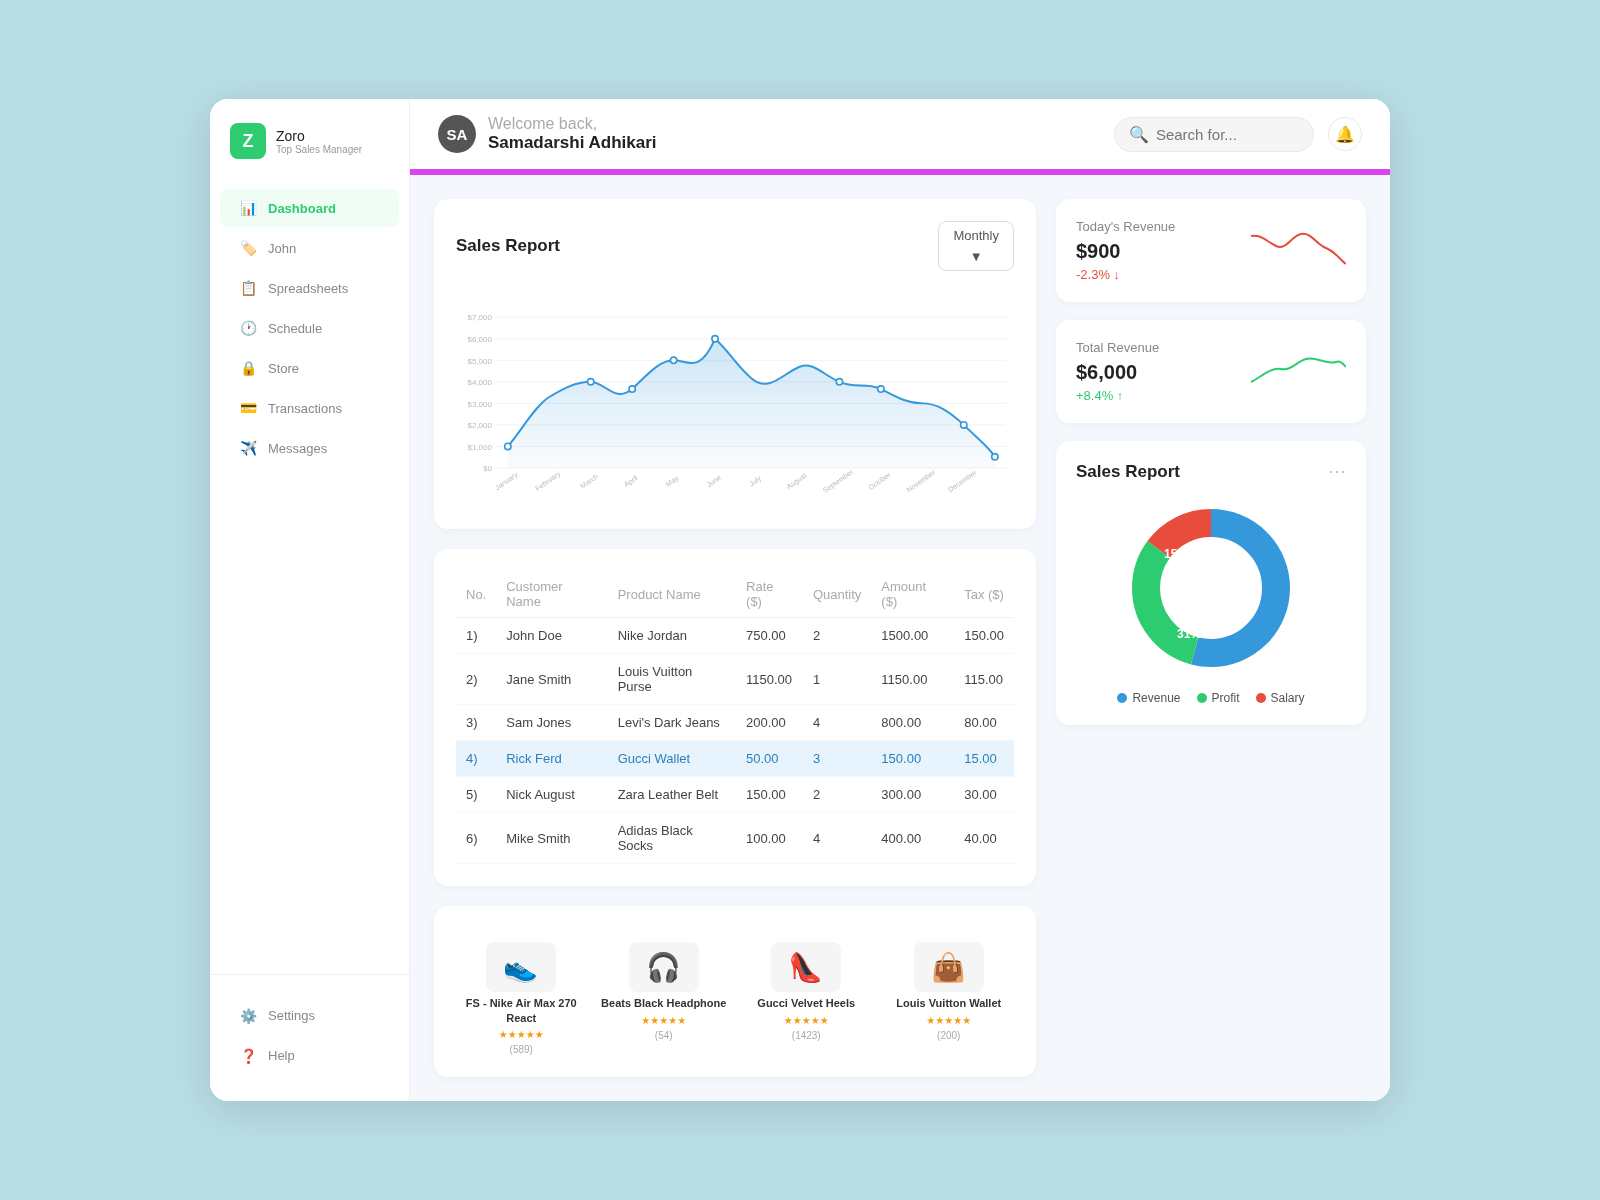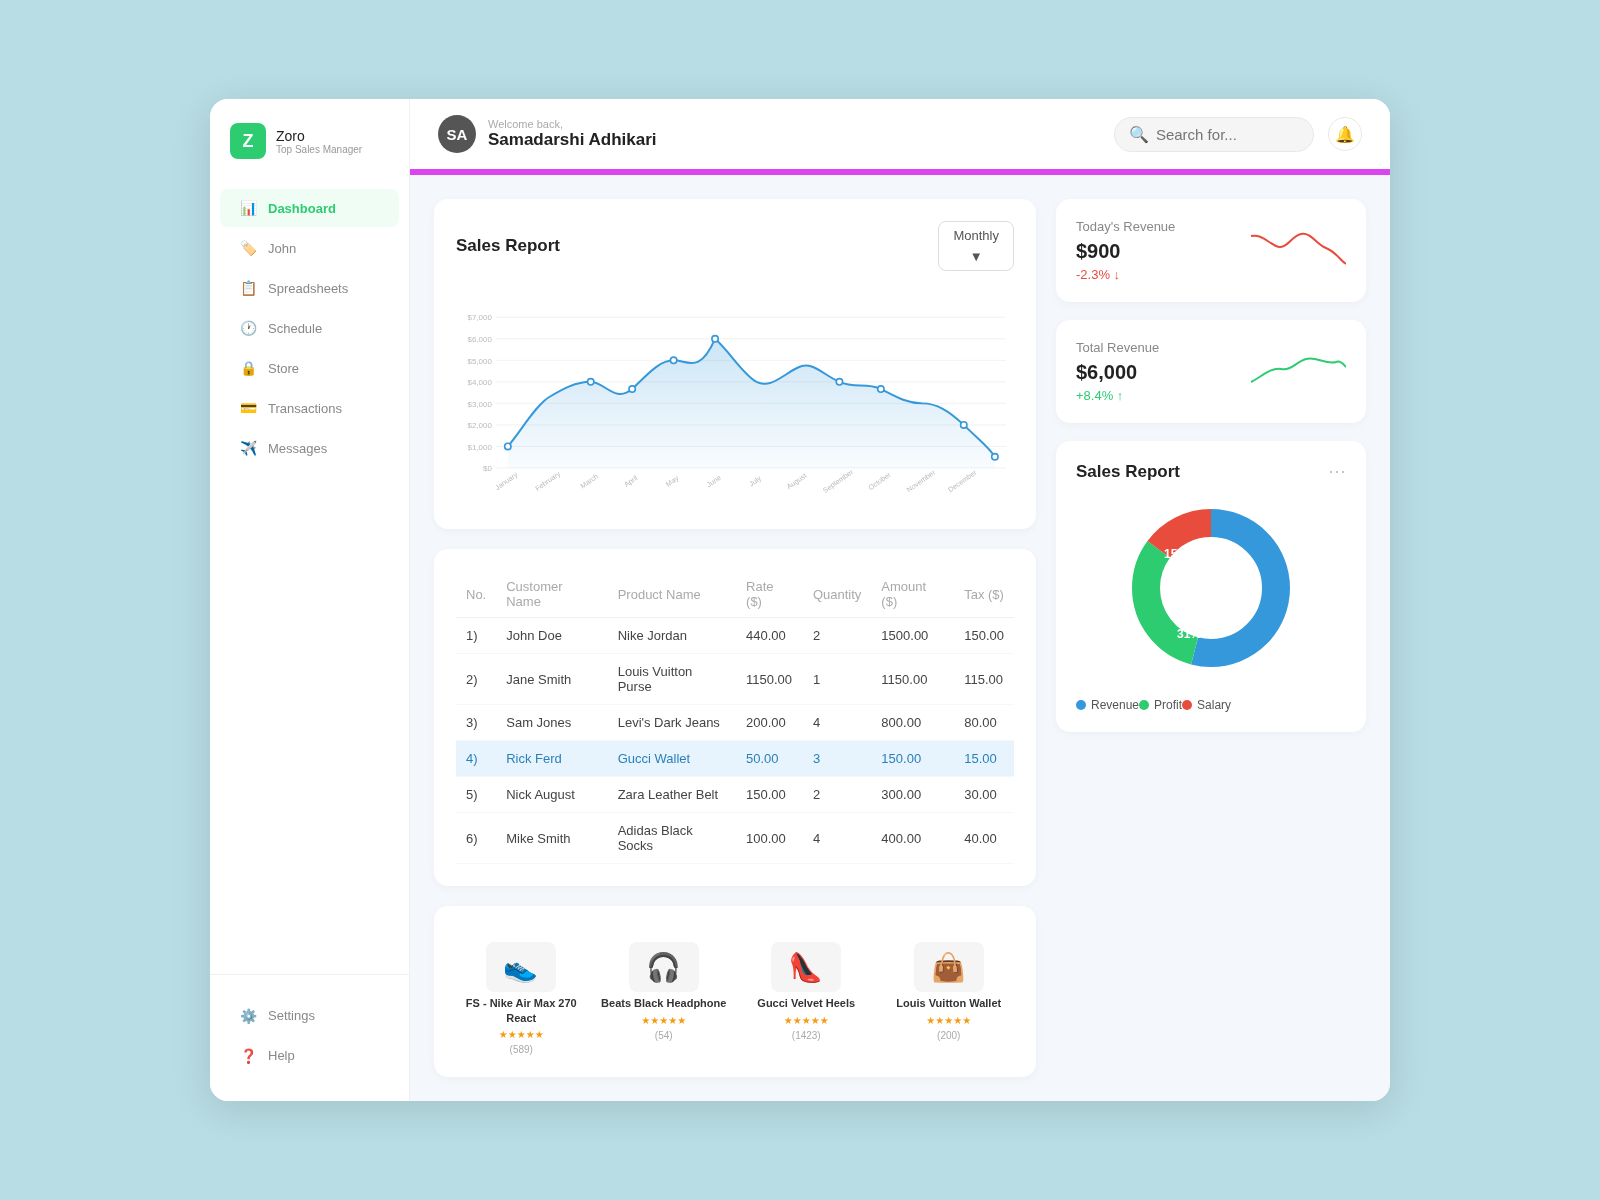--- a/index.html
+++ b/index.html
@@ -103,21 +103,21 @@
       border-radius: 50%;
       background: #555;
       overflow: hidden;
       display: flex;
       align-items: center;
       justify-content: center;
       color: white;
       font-weight: bold;
       font-size: 15px;
     }
-    .welcome-text { font-size: 11px; color: #aaa; }
+    .welcome-text { font-size: 16px; color: #aaa; }
     .user-name { font-size: 17px; font-weight: 700; color: #222; }
     .header-right {
       display: flex;
       align-items: center;
       gap: 14px;
     }
     .search-box {
       display: flex;
       align-items: center;
       background: #f5f5f5;
@@ -271,21 +271,21 @@
       background: #f5f5f5;
     }
     .product-name { font-size: 11px; font-weight: 600; color: #333; line-height: 1.3; }
     .product-stars { color: #f39c12; font-size: 10px; }
     .product-reviews { font-size: 10px; color: #aaa; }
     
     .donut-card { background: #fff; border-radius: 14px; padding: 20px; box-shadow: 0 2px 8px rgba(0,0,0,0.04); }
     .donut-header { display: flex; align-items: center; justify-content: space-between; margin-bottom: 16px; }
     .dots-btn { font-size: 18px; color: #bbb; cursor: pointer; }
     .donut-container { display: flex; justify-content: center; margin: 10px 0; }
-    .donut-legend { display: flex; justify-content: flex-start; gap: 0; margin-top: 20px; }
+    .donut-legend { display: flex; justify-content: center; gap: 16px; margin-top: 13px; }
     .legend-item { display: flex; align-items: center; gap: 5px; font-size: 12px; color: #555; }
     .legend-dot { width: 10px; height: 10px; border-radius: 50%; }
   </style>
 </head>
 <body>
 
 <div class="app-container">
 
   <div class="sidebar">
     <div class="sidebar-logo">
@@ -502,21 +502,21 @@
               <th>Quantity</th>
               <th>Amount ($)</th>
               <th>Tax ($)</th>
             </tr>
           </thead>
           <tbody id="table-body">
           <tr>
     <td>1)</td>
     <td>John Doe</td>
     <td>Nike Jordan</td>
-    <td>440.00</td>
+    <td>750.00</td>
     <td>2</td>
     <td>1500.00</td>
     <td>150.00</td>
   </tr>
               <tr>
     <td>2)</td>
     <td>Jane Smith</td>
     <td>Louis Vuitton Purse</td>
     <td>1150.00</td>
     <td>1</td>

